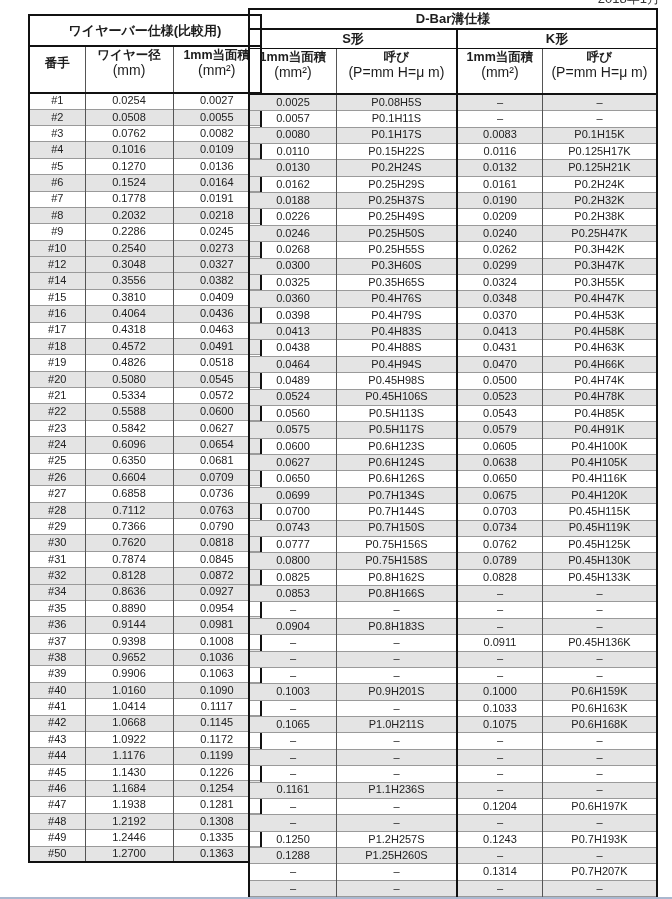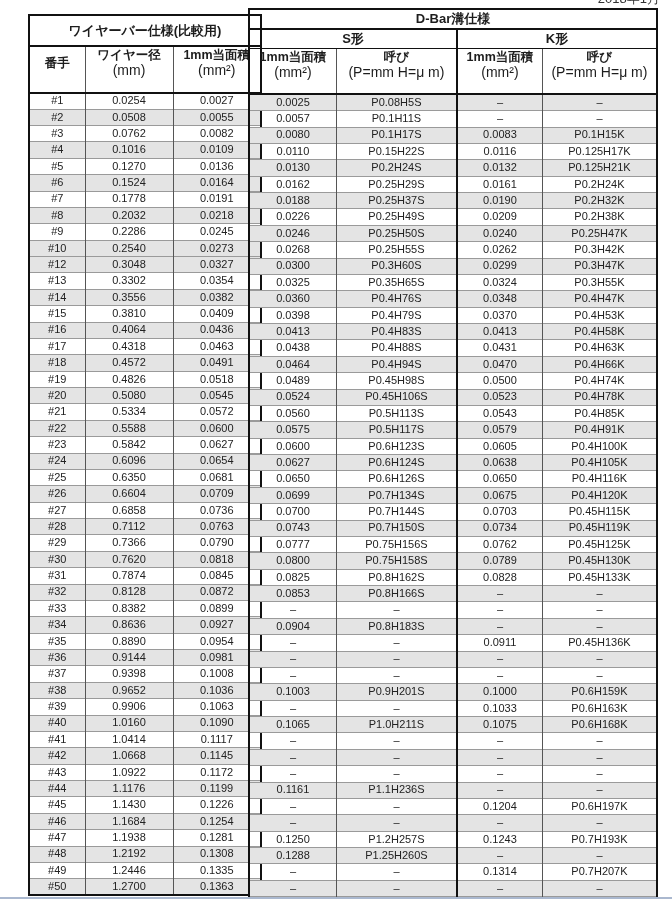--- a/index.html
+++ b/index.html
@@ -126,25 +126,20 @@
         <tr class="shade">
           <td>#10</td>
           <td class="v">0.2540</td>
           <td class="v">0.0273</td>
         </tr>
         <tr class="shade">
           <td>#12</td>
           <td class="v">0.3048</td>
           <td class="v">0.0327</td>
         </tr>
-        <tr>
-          <td>#13</td>
-          <td class="v">0.3302</td>
-          <td class="v">0.0354</td>
-        </tr>
         <tr class="shade">
           <td>#14</td>
           <td class="v">0.3556</td>
           <td class="v">0.0382</td>
         </tr>
         <tr>
           <td>#15</td>
           <td class="v">0.3810</td>
           <td class="v">0.0409</td>
         </tr>
@@ -225,25 +220,20 @@
         </tr>
         <tr>
           <td>#31</td>
           <td class="v">0.7874</td>
           <td class="v">0.0845</td>
         </tr>
         <tr class="shade">
           <td>#32</td>
           <td class="v">0.8128</td>
           <td class="v">0.0872</td>
-        </tr>
-        <tr>
-          <td>#33</td>
-          <td class="v">0.8382</td>
-          <td class="v">0.0899</td>
         </tr>
         <tr class="shade">
           <td>#34</td>
           <td class="v">0.8636</td>
           <td class="v">0.0927</td>
         </tr>
         <tr>
           <td>#35</td>
           <td class="v">0.8890</td>
           <td class="v">0.0954</td>

